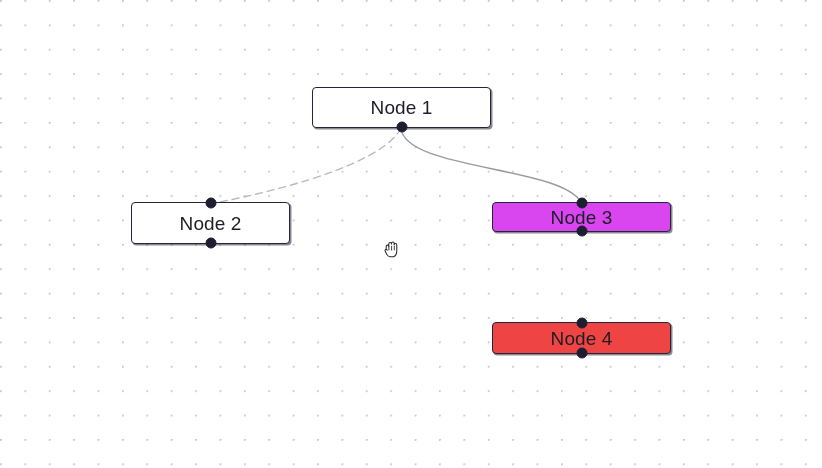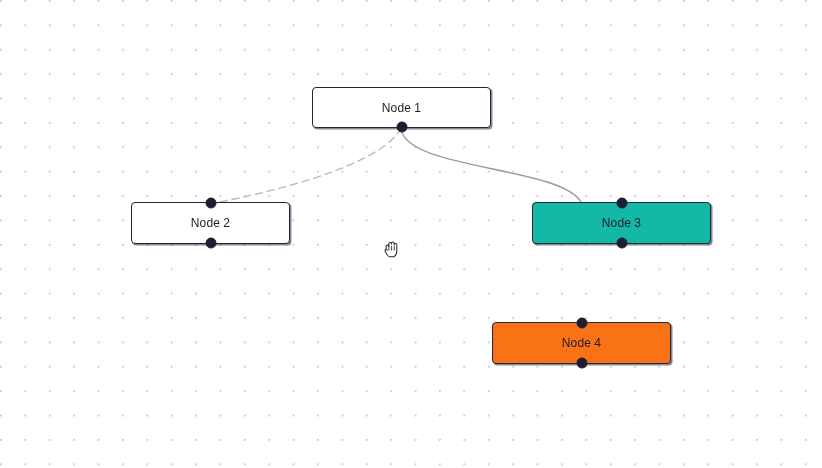--- a/index.html
+++ b/index.html
@@ -53,21 +53,21 @@
     border: 1.4px solid #24243a;
     border-radius: 4px;
     display: flex;
     align-items: center;
     justify-content: center;
     box-shadow: 1.5px 1.5px 0 0 rgba(40,40,60,0.55);
   }
 
   .node-label {
     font-family: "Liberation Sans", sans-serif;
-    font-size: 12px;
+    font-size: 19px;
     line-height: 1;
     color: #1d1d28;
     letter-spacing: 0.1px;
     user-select: none;
   }
 
   
   .handle {
     position: absolute;
     width: 9px;
@@ -103,27 +103,27 @@
     <span class="node-label" style="color: rgb(29, 29, 40);">Node 1</span>
     <span class="handle bottom" style="background: rgb(30, 30, 50); border-color: rgb(30, 30, 50);"></span>
   </div>
 
   <div class="node" id="box-node-2" style="left: 131px; top: 202px; width: 159px; height: 42px; border-color: rgb(36, 36, 58); background: rgb(255, 255, 255);">
     <span class="node-label" style="color: rgb(29, 29, 40);">Node 2</span>
     <span class="handle top" style="background: rgb(30, 30, 50); border-color: rgb(30, 30, 50);"></span>
     <span class="handle bottom" style="background: rgb(30, 30, 50); border-color: rgb(30, 30, 50);"></span>
   </div>
 
-  <div class="node" id="box-node-3" style="left: 492px; top: 202px; width: 179px; height: 42px; border-color: rgb(36, 36, 58); background: #14b8a6; margin-left: 40px;">
+  <div class="node" id="box-node-3" style="left: 492px; top: 202px; width: 179px; height: 30px; border-color: rgb(36, 36, 58); background: #d946ef;">
     <span class="node-label" style="color: rgb(29, 29, 40);">Node 3</span>
     <span class="handle top" style="background: rgb(30, 30, 50); border-color: rgb(30, 30, 50);"></span>
     <span class="handle bottom" style="background: rgb(30, 30, 50); border-color: rgb(30, 30, 50);"></span>
   </div>
 
-  <div class="node" id="box-node-4" style="left: 492px; top: 322px; width: 179px; height: 42px; border-color: rgb(36, 36, 58); background: #f97316;">
+  <div class="node" id="box-node-4" style="left: 492px; top: 322px; width: 179px; height: 32px; border-color: rgb(36, 36, 58); background: #ef4444;">
     <span class="node-label" style="color: rgb(29, 29, 40);">Node 4</span>
     <span class="handle top" style="background: rgb(30, 30, 50); border-color: rgb(30, 30, 50);"></span>
     <span class="handle bottom" style="background: rgb(30, 30, 50); border-color: rgb(30, 30, 50);"></span>
   </div>
 
   <svg id="cursor" width="22" height="24" viewBox="0 0 22 24" xmlns="http://www.w3.org/2000/svg" style="left: 383px; top: 237px;">
     <g>
       <path d="M3.2 12.4 L3.2 9.6 q0-1.5 1.3-1.5 q1.3 0 1.3 1.5 L5.8 7.0 q0-1.6 1.35-1.6 q1.35 0 1.35 1.6 L8.5 6.6 q0-1.6 1.35-1.6 q1.35 0 1.35 1.6 L11.2 8.0 q0-1.5 1.3-1.5 q1.3 0 1.3 1.5 L13.8 14.2 q0 4.0 -3.1 5.6 L7.0 19.8 q-2.2 -0.4 -3.1 -2.4 L2.3 14.6 q-0.7 -1.5 0.4 -2.1 q0.9 -0.5 1.5 0.6 z" fill="#ffffff" stroke="#2a2a2a" stroke-width="1.05" stroke-linejoin="round" stroke-linecap="round"></path>
       <line x1="5.9" y1="9.6" x2="5.9" y2="13.0" stroke="#2a2a2a" stroke-width="0.9" stroke-linecap="round"></line>
       <line x1="8.6" y1="9.2" x2="8.6" y2="13.0" stroke="#2a2a2a" stroke-width="0.9" stroke-linecap="round"></line>

